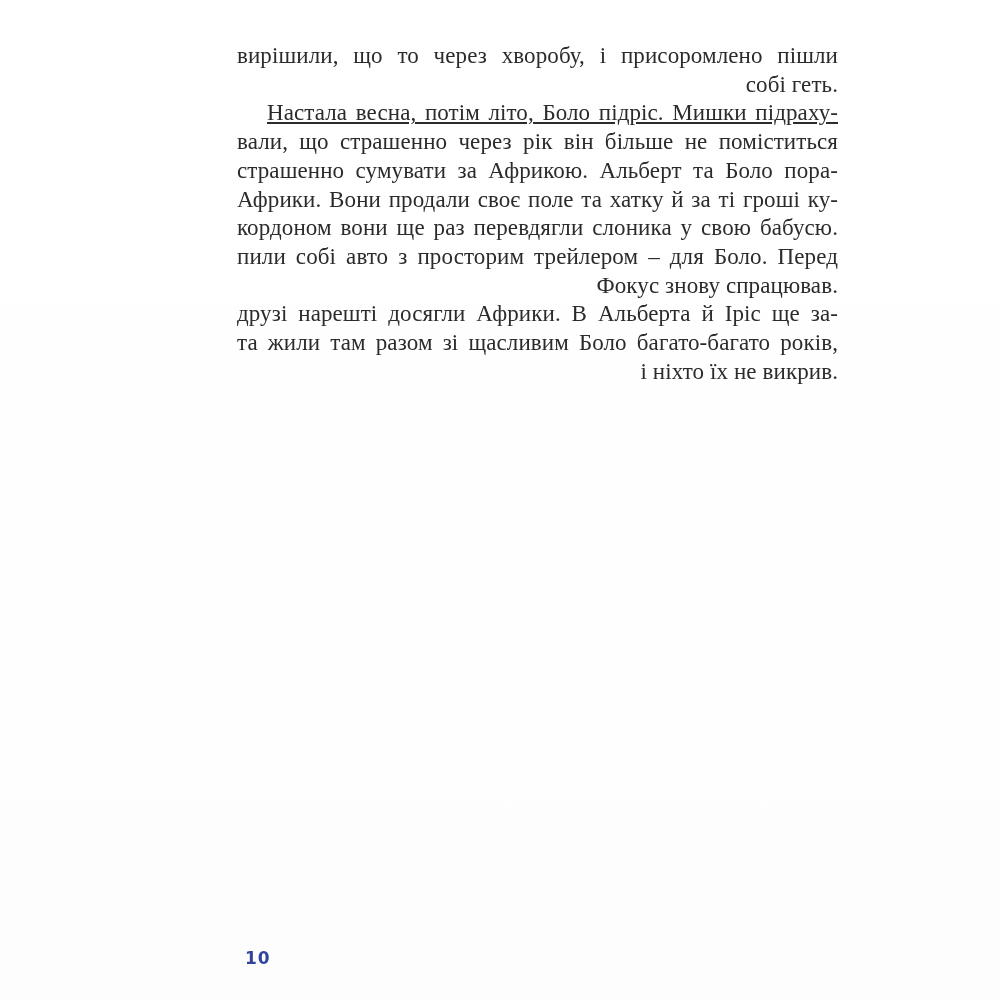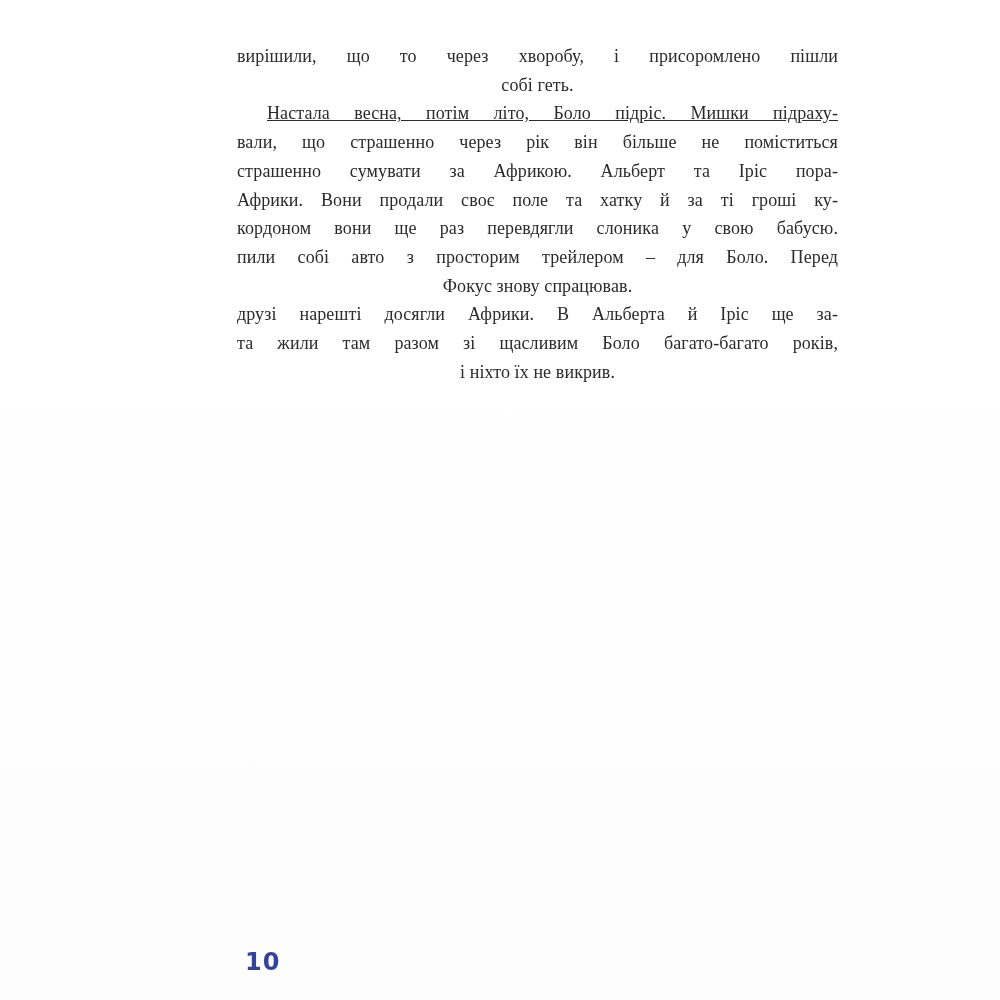--- a/index.html
+++ b/index.html
@@ -13,62 +13,62 @@
     width: 1000px;
     height: 1000px;
     background: linear-gradient(180deg, #ffffff 0%, #fefefe 60%, #fdfdfd 100%);
     overflow: hidden;
   }
   .text-block {
     position: absolute;
     left: 237px;
     top: 42px;
     width: 601px;
-    font-size: 18px;
+    font-size: 23px;
     line-height: 28.7px;
     color: #2b2b2b;
     letter-spacing: 0.1px;
   }
   .paragraph { margin: 0; }
   .line {
-    text-align: center;
+    text-align: right;
     white-space: normal;
   }
   .line.just {
     text-align: justify;
     text-align-last: justify;
   }
   .line.indent {
     text-indent: 30px;
     text-decoration: underline;
   }
   .page-number {
     position: absolute;
     left: 245px;
     top: 948px;
     font-family: "DejaVu Sans", "Liberation Sans", sans-serif;
     font-weight: bold;
-    font-size: 24px;
+    font-size: 17px;
     letter-spacing: 1px;
     color: #31439b;
   }
 </style>
 </head>
 <body>
 
 <div class="book-page">
   <div class="text-block" style="color: rgb(43, 43, 43);">
       <div class="paragraph">
         <div class="line just">вирішили, що то через хворобу, і присоромлено пішли</div>
         <div class="line">собі геть.</div>
       </div>
       <div class="paragraph">
         <div class="line just indent">Настала весна, потім літо, Боло підріс. Мишки підраху-</div>
         <div class="line just">вали, що страшенно через рік він більше не поміститься</div>
-        <div class="line just">страшенно сумувати за Африкою. Альберт та Іріс пора-</div>
+        <div class="line just">страшенно сумувати за Африкою. Альберт та Боло пора-</div>
         <div class="line just">Африки. Вони продали своє поле та хатку й за ті гроші ку-</div>
         <div class="line just">кордоном вони ще раз перевдягли слоника у свою бабусю.</div>
         <div class="line just">пили собі авто з просторим трейлером – для Боло. Перед</div>
         <div class="line">Фокус знову спрацював.</div>
       </div>
       <div class="paragraph">
         <div class="line just">друзі нарешті досягли Африки. В Альберта й Іріс ще за-</div>
         <div class="line just">та жили там разом зі щасливим Боло багато-багато років,</div>
         <div class="line">і ніхто їх не викрив.</div>
       </div>

